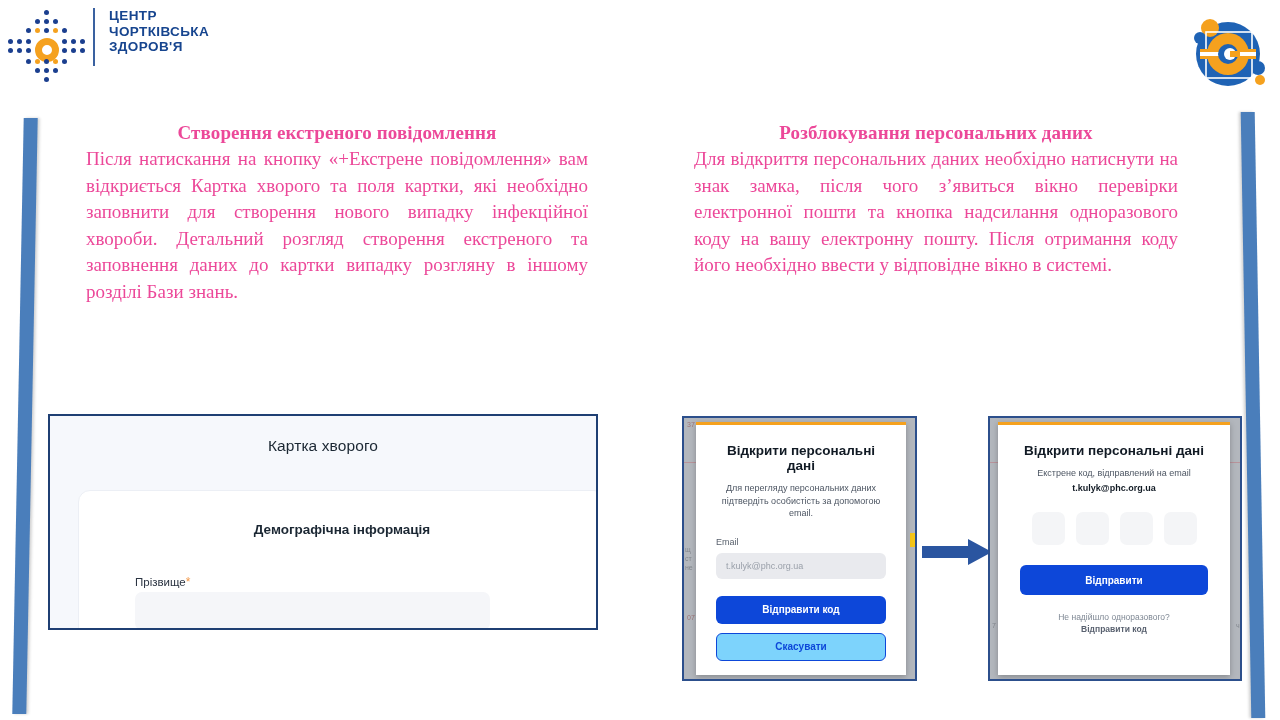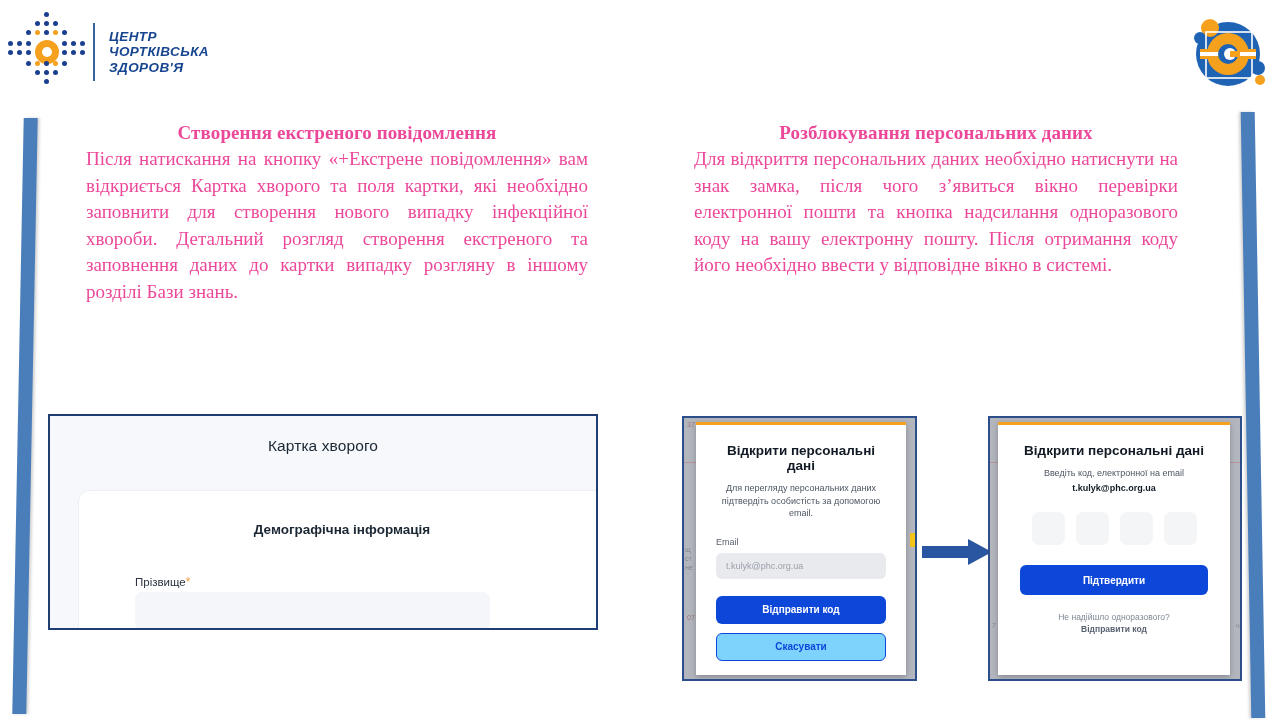--- a/index.html
+++ b/index.html
@@ -17,21 +17,21 @@
     transform:skewX(-1.1deg);
     box-shadow:2px 0 3px rgba(0,0,0,.18);
   }
   .side-bar.right{
     left:1246px;top:112px;width:14px;height:606px;
     transform:skewX(1.0deg);
     box-shadow:-2px 0 3px rgba(0,0,0,.18);
   }
 
   
-  .logo-left{position:absolute;left:5px;top:8px;width:250px;height:88px;display:flex;align-items:center;font-style:italic;}
+  .logo-left{position:absolute;left:5px;top:8px;width:250px;height:88px;display:flex;align-items:flex-start;}
   .logo-left .mark{width:84px;height:84px;position:relative;flex:0 0 84px;}
   .logo-left .divider{width:2px;height:58px;background:#17458f;margin:0 14px 0 4px;opacity:.85;}
   .logo-left .wordmark{
     color:#17458f;font-weight:bold;font-size:13.5px;line-height:15.5px;
     letter-spacing:.4px;font-family:"Liberation Sans", sans-serif;
   }
   .dot{position:absolute;border-radius:50%;background:#1b3f8f;}
   .dot.o{background:#f5a11e;}
   .ring{
     position:absolute;border-radius:50%;border:7px solid #f5a11e;
@@ -241,27 +241,27 @@
 
   <div class="shot" style="left:988px;top:416px;width:254px;height:265px;">
     <div class="bg-noise"></div>
     <div class="bg-line" style="left:0;top:44px;width:18px;"></div>
     <div class="bg-line" style="left:236px;top:44px;width:18px;"></div>
     <div class="bg-text gray" style="left:2px;top:204px;">7</div>
     <div class="bg-text gray" style="left:246px;top:204px;">ч</div>
 
     <div class="modal" style="left:8px;top:4px;width:232px;height:253px;padding:18px 22px 0 22px;">
       <h3>Відкрити персональні дані</h3>
-      <div class="desc" style="margin-top:9px;">Введіть код, електронної на email</div>
+      <div class="desc" style="margin-top:9px;">Екстрене код, відправлений на email</div>
       <div class="desc" style="margin-top:2px;"><b>t.kulyk@phc.org.ua</b></div>
       <div class="code-row" style="margin-top:18px;justify-content:center;">
         <div class="code-box"></div>
         <div class="code-box"></div>
         <div class="code-box"></div>
         <div class="code-box"></div>
       </div>
-      <div class="btn primary" style="margin-top:20px;height:30px;">Підтвердити</div>
+      <div class="btn primary" style="margin-top:20px;height:30px;">Відправити</div>
       <div class="footer-link" style="margin-top:16px;">Не надійшло одноразового?</div>
       <div class="footer-link"><b>Відправити код</b></div>
     </div>
   </div>
 
 </div>
 
 </body></html>

